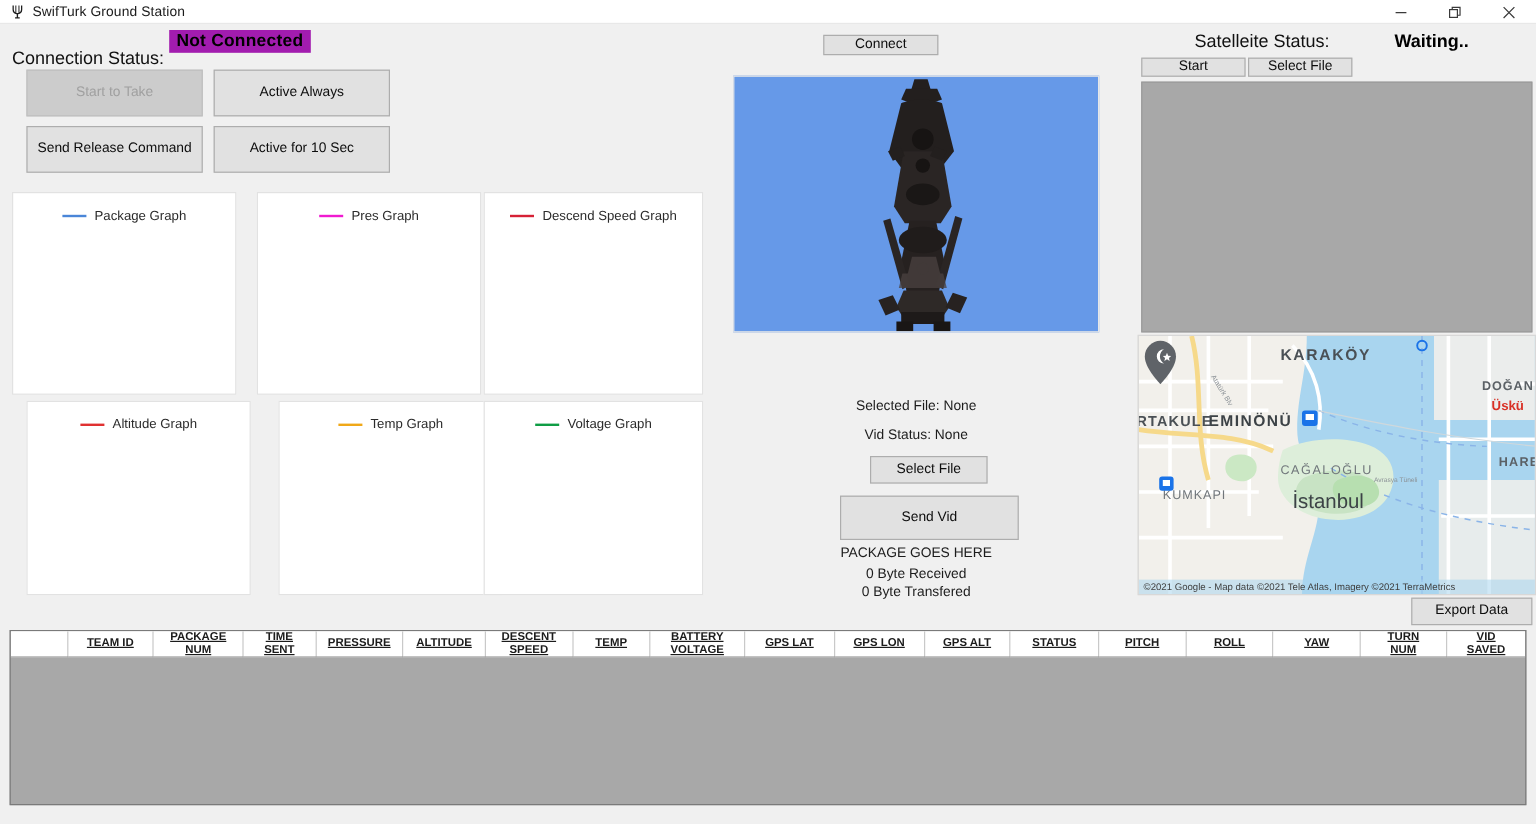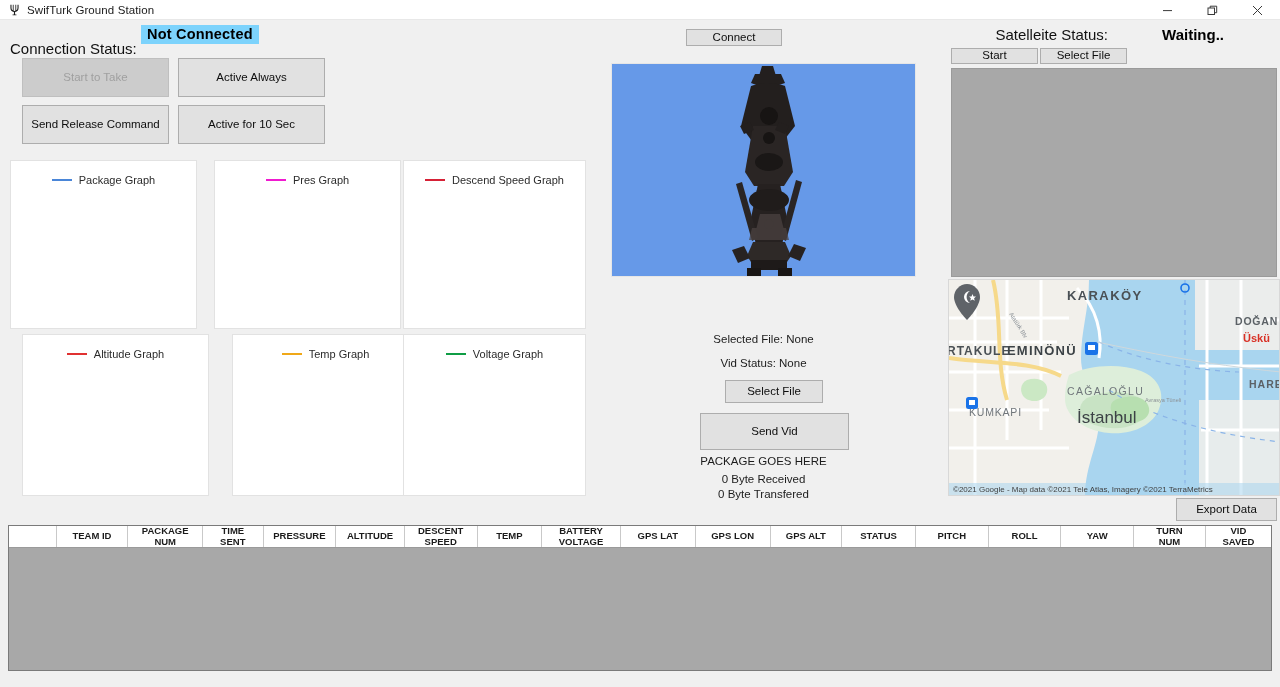--- a/index.html
+++ b/index.html
@@ -80,21 +80,21 @@
 
   
   #table-wrap{
     position:absolute; left:8px; top:525px; width:1264px; height:146px;
     border:1px solid #7a7a7a; background:#a8a8a8; overflow:hidden;
   }
   table{ border-collapse:collapse; width:100%; table-layout:fixed; background:#fff; }
   th{
     background:#ffffff; border-right:1px solid #c9c9c9; border-bottom:1px solid #9a9a9a;
     font-size:9.5px; font-weight:bold; color:#1b1b1b; height:18px;
-    padding:0 2px; line-height:1.12; vertical-align:middle; text-align:center;
+    padding:0 2px; line-height:1.12; vertical-align:middle; text-align:center;text-decoration:underline;
   }
   th:last-child{ border-right:none; }
   #table-body{ height:112px; background:#a8a8a8; }
 </style>
 </head>
 <body>
 
 <div id="titlebar">
   <span id="app-icon">
     <svg width="13" height="13" viewBox="0 0 16 16">
@@ -116,21 +116,21 @@
     </div>
     <div class="win-btn" id="win-close">
       <svg width="11" height="11" viewBox="0 0 11 11">
           <path d="M1 1l9 9M10 1l-9 9" stroke="currentColor" stroke-width="1"></path>
         </svg>
     </div>
   </div>
 </div>
 
 <div class="abs" id="conn-label">Connection Status:</div>
-<div class="abs" id="conn-badge" style="background: #7dd3fc; color: rgb(0, 0, 0);">Not Connected</div>
+<div class="abs" id="conn-badge" style="background: #a21caf; color: rgb(0, 0, 0);">Not Connected</div>
 <div class="abs btn" style="left:686px; top:29px; width:96px; height:17px;">Connect</div>
 
 <div class="abs btn disabled" style="left:22px; top:58px; width:147px; height:39px;">Start to Take</div>
 <div class="abs btn" style="left:178px; top:58px; width:147px; height:39px;">Active Always</div>
 <div class="abs btn" style="left:22px; top:105px; width:147px; height:39px;">Send Release Command</div>
 <div class="abs btn" style="left:178px; top:105px; width:147px; height:39px;">Active for 10 Sec</div>
 
 <div class="graph-cell" style="left:10px;  top:160px; width:187px; height:169px;">
   <div class="legend">
     <span class="legend-line" style="background: rgb(74, 134, 216);"></span>

